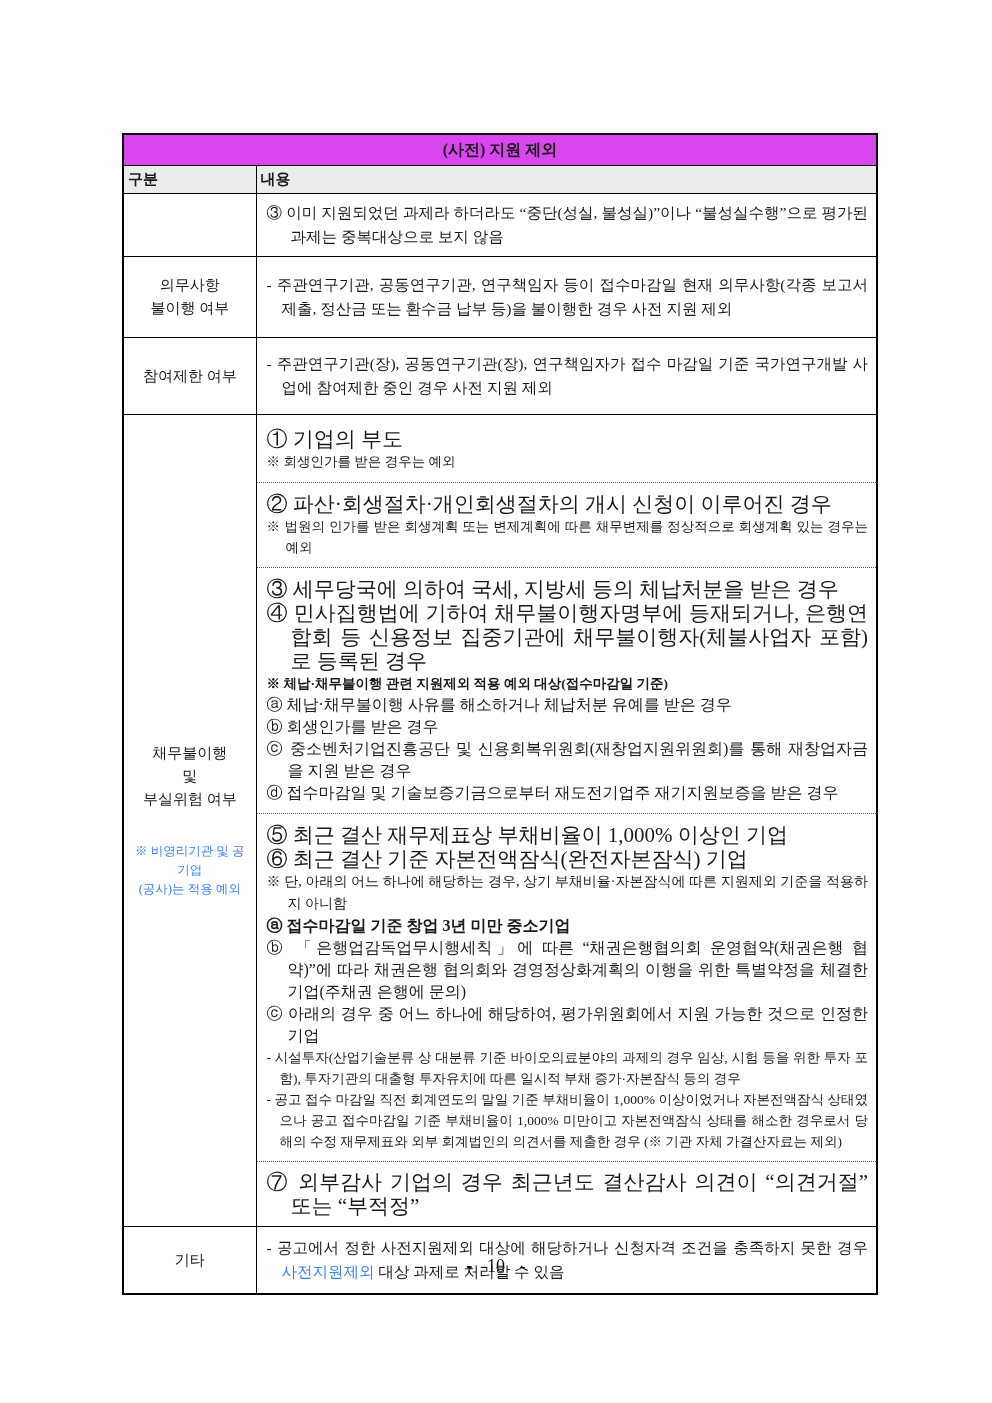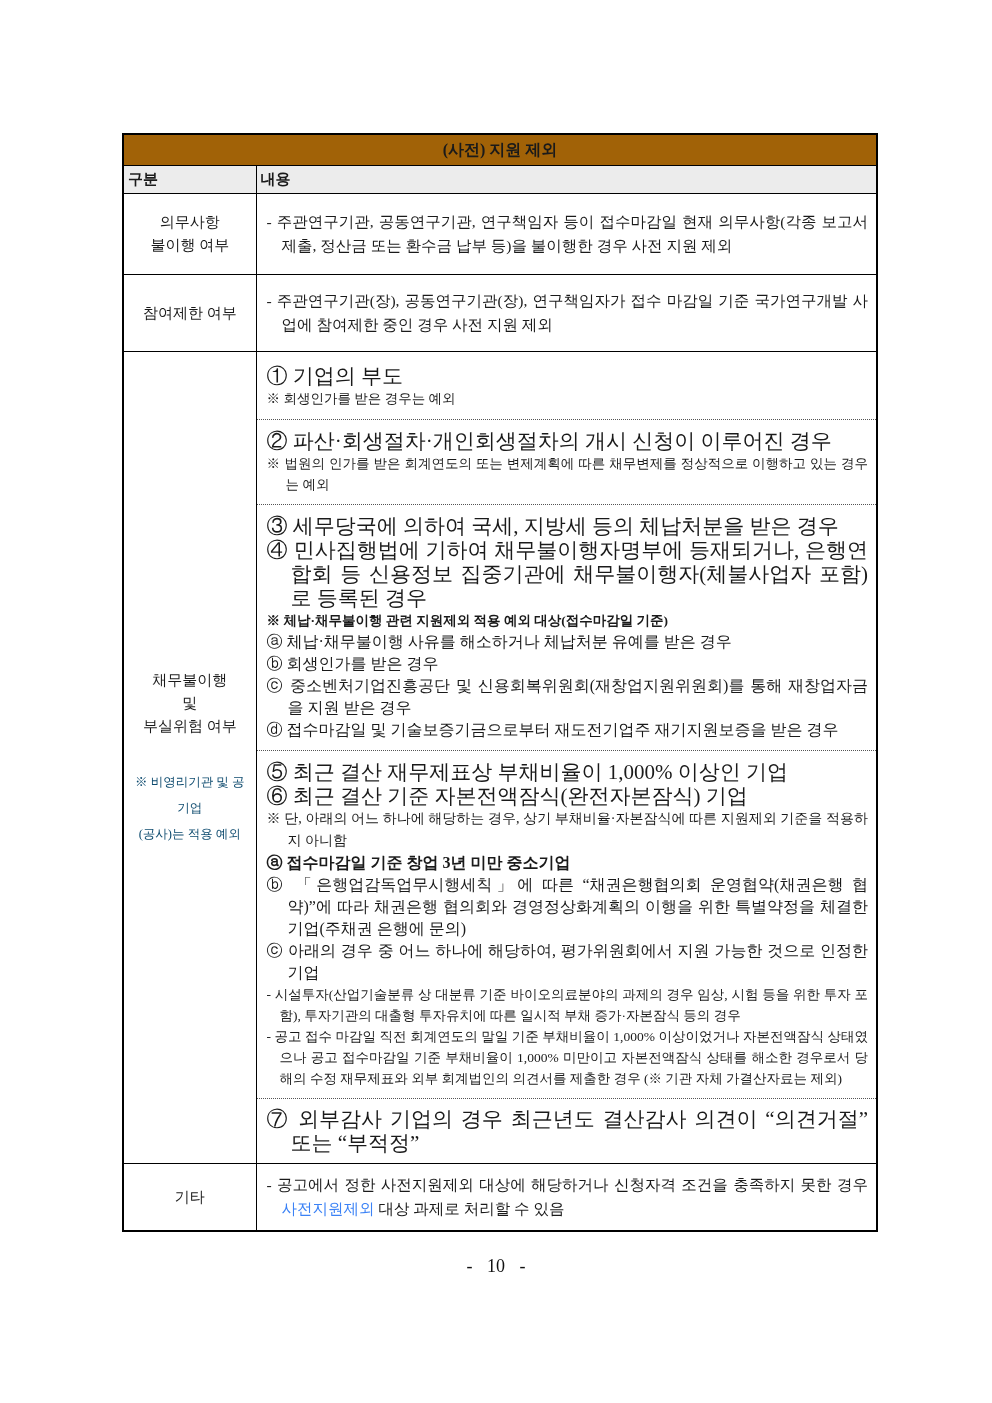--- a/index.html
+++ b/index.html
@@ -9,33 +9,33 @@
   }
   .doc-table{
     position:absolute;left:122px;top:133px;width:754px;
     border-collapse:collapse;table-layout:fixed;
   }
   .doc-table td{border:1px solid #000;vertical-align:middle;}
   .doc-table{border:2px solid #000;}
   col.c1{width:133px;}
   col.c2{width:621px;}
   .title-cell{
-    background:#a16207;text-align:center;font-weight:bold;font-size:16px;
+    background:#d946ef;text-align:center;font-weight:bold;font-size:16px;
     height:28px;padding:1px 4px;
   }
   .head-cell{
     background:#ececec;font-weight:bold;font-size:15px;
     height:25px;padding:1px 4px;
   }
   .label-cell{
     text-align:center;font-size:15px;padding:4px 6px;
     white-space:pre-line;line-height:23px;
   }
   .label-note{
-    font-size:12.5px;line-height:26px;margin-top:8px;white-space:pre-line;color:#0c4a6e;
+    font-size:12.5px;line-height:19px;margin-top:8px;white-space:pre-line;color:#3b82f6;
   }
   .content-cell{padding:6px 8px 6px 10px;font-size:15.5px;line-height:24px;}
   .content-cell p{margin:0;text-align:justify;}
   .hang-dash{padding-left:15px;text-indent:-15px;}
   .hang-num{padding-left:24px;text-indent:-24px;}
   .debt-cell{padding:0;vertical-align:top;}
   .debt-block{padding:9px 8px 9px 10px;border-bottom:1px dotted #555;}
   .debt-block:last-child{border-bottom:none;}
   .debt-block p{margin:0;text-align:justify;}
   .item{font-size:21px;line-height:24px;padding-left:24px;text-indent:-24px;}
@@ -62,20 +62,26 @@
   <tbody>
       <tr>
     <td colspan="2" class="title-cell">(사전) 지원 제외</td>
   </tr>
 
   <tr>
     <td class="head-cell">구분</td>
     <td class="head-cell">내용</td>
   </tr>
 
+  <tr>
+    <td class="label-cell" style="height:54px;"></td>
+    <td class="content-cell">
+      <p class="hang-num">③ 이미 지원되었던 과제라 하더라도 “중단(성실, 불성실)”이나 “불성실수행”으로 평가된 과제는 중복대상으로 보지 않음</p>
+    </td>
+  </tr>
 
   <tr>
     <td class="label-cell" style="height:72px;">의무사항
 불이행 여부</td>
     <td class="content-cell">
       <p class="hang-dash">- 주관연구기관, 공동연구기관, 연구책임자 등이 접수마감일 현재 의무사항(각종 보고서 제출, 정산금 또는 환수금 납부 등)을 불이행한 경우 사전 지원 제외</p>
     </td>
   </tr>
 
   <tr>
@@ -95,21 +101,21 @@
     </td>
     <td class="debt-cell">
 
       <div class="debt-block" style="padding-top:12px;padding-bottom:10px;">
         <p class="item">① 기업의 부도</p>
         <p class="note">※ 회생인가를 받은 경우는 예외</p>
       </div>
 
       <div class="debt-block">
         <p class="item">② 파산·회생절차·개인회생절차의 개시 신청이 이루어진 경우</p>
-        <p class="note">※ 법원의 인가를 받은 회계연도의 또는 변제계획에 따른 채무변제를 정상적으로 이행하고 있는 경우는 예외</p>
+        <p class="note">※ 법원의 인가를 받은 회생계획 또는 변제계획에 따른 채무변제를 정상적으로 회생계획 있는 경우는 예외</p>
       </div>
 
       <div class="debt-block">
         <p class="item">③ 세무당국에 의하여 국세, 지방세 등의 체납처분을 받은 경우</p>
         <p class="item">④ 민사집행법에 기하여 채무불이행자명부에 등재되거나, 은행연합회 등 신용정보 집중기관에 채무불이행자(체불사업자 포함)로 등록된 경우</p>
         <p class="note gap-top">※ 체납·채무불이행 관련 지원제외 적용 예외 대상(접수마감일 기준)</p>
         <p class="subitem">ⓐ 체납·채무불이행 사유를 해소하거나 체납처분 유예를 받은 경우</p>
         <p class="subitem">ⓑ 회생인가를 받은 경우</p>
         <p class="subitem">ⓒ 중소벤처기업진흥공단 및 신용회복위원회(재창업지원위원회)를 통해 재창업자금을 지원 받은 경우</p>
         <p class="subitem">ⓓ 접수마감일 및 기술보증기금으로부터 재도전기업주 재기지원보증을 받은 경우</p>

